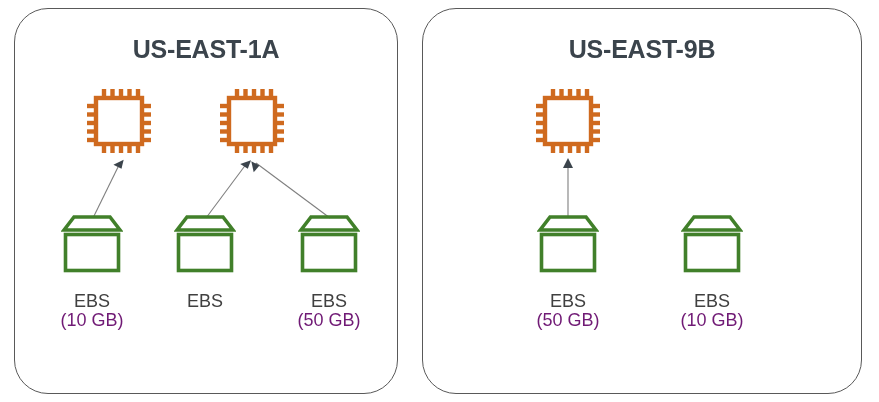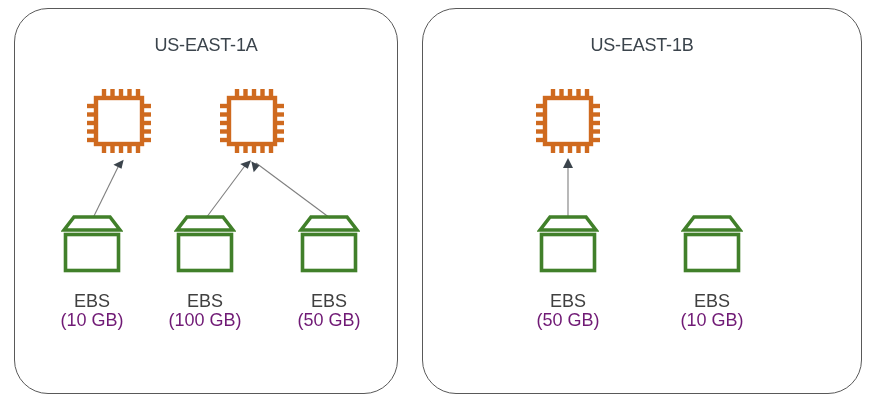--- a/index.html
+++ b/index.html
@@ -39,22 +39,22 @@
     top: 8px;
     width: 440px;
     height: 386px;
   }
   .az-title {
     position: absolute;
     top: 26px;
     left: 0;
     width: 100%;
     text-align: center;
-    font-size: 18px;
-    font-weight: normal;
+    font-size: 25px;
+    font-weight: bold;
     color: #3b444c;
     letter-spacing: -0.2px;
     white-space: nowrap;
   }
   
   .cpu {
     position: absolute;
     width: 72px;
     height: 72px;
   }
@@ -93,21 +93,21 @@
 </head>
 <body>
 
 <div id="canvas">
 
   <div class="az-panel" id="panel-a">
     <div class="az-title">US-EAST-1A</div>
   </div>
 
   <div class="az-panel" id="panel-b">
-    <div class="az-title">US-EAST-1B</div>
+    <div class="az-title">US-EAST-9B</div>
   </div>
 
   <div class="cpu" style="left:83px; top:85px;">
     <svg viewBox="0 0 72 72" xmlns="http://www.w3.org/2000/svg">
       <g stroke="#cf6a1f" stroke-width="4.4" fill="none">
         <rect x="13" y="13" width="46" height="46"></rect>
         <line x1="21" y1="13" x2="21" y2="4"></line>
           <line x1="29.5" y1="13" x2="29.5" y2="4"></line>
         <line x1="38" y1="13" x2="38" y2="4"></line>
           <line x1="46.5" y1="13" x2="46.5" y2="4"></line>
@@ -218,21 +218,20 @@
   <div class="ebs" style="left:174px; top:212px;">
     <svg viewBox="0 0 62 62" xmlns="http://www.w3.org/2000/svg">
       <g stroke="#41802a" stroke-width="3.6" fill="none" stroke-linejoin="miter">
         <path d="M3 18 L13 5 L49 5 L59 18 Z"></path>
         <rect x="4.5" y="22.5" width="53" height="36"></rect>
       </g>
     </svg>
   </div>
   <div class="ebs-label" style="left:205px; top:292px;">
     <div>EBS</div>
-    <div class="sz">(100 GB)</div>
   </div>
 
   <div class="ebs" style="left:298px; top:212px;">
     <svg viewBox="0 0 62 62" xmlns="http://www.w3.org/2000/svg">
       <g stroke="#41802a" stroke-width="3.6" fill="none" stroke-linejoin="miter">
         <path d="M3 18 L13 5 L49 5 L59 18 Z"></path>
         <rect x="4.5" y="22.5" width="53" height="36"></rect>
       </g>
     </svg>
   </div>

